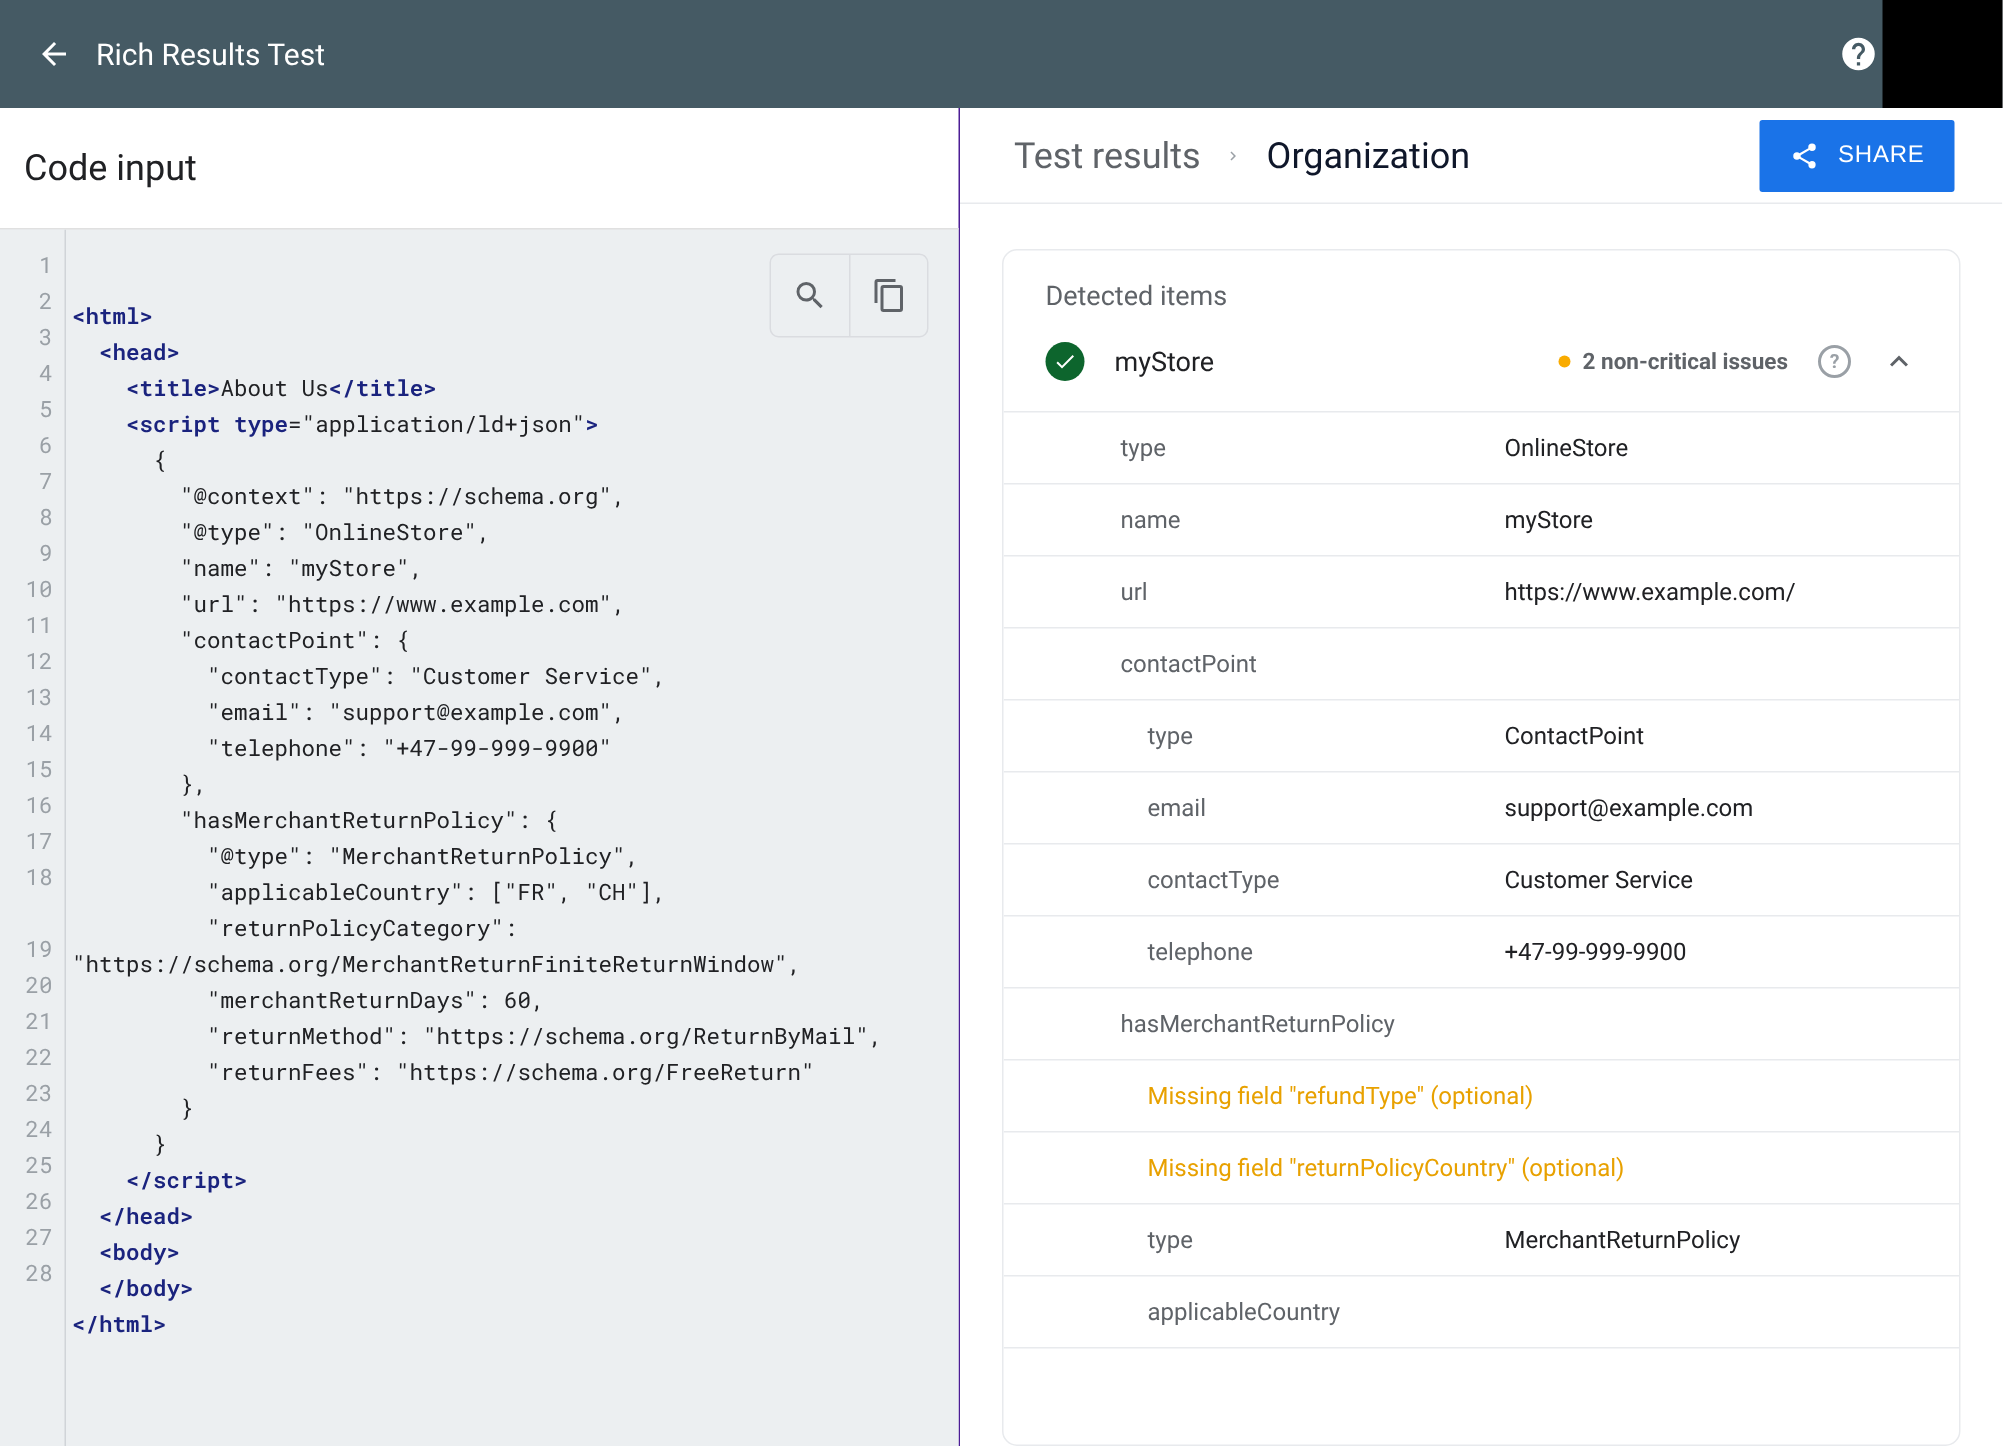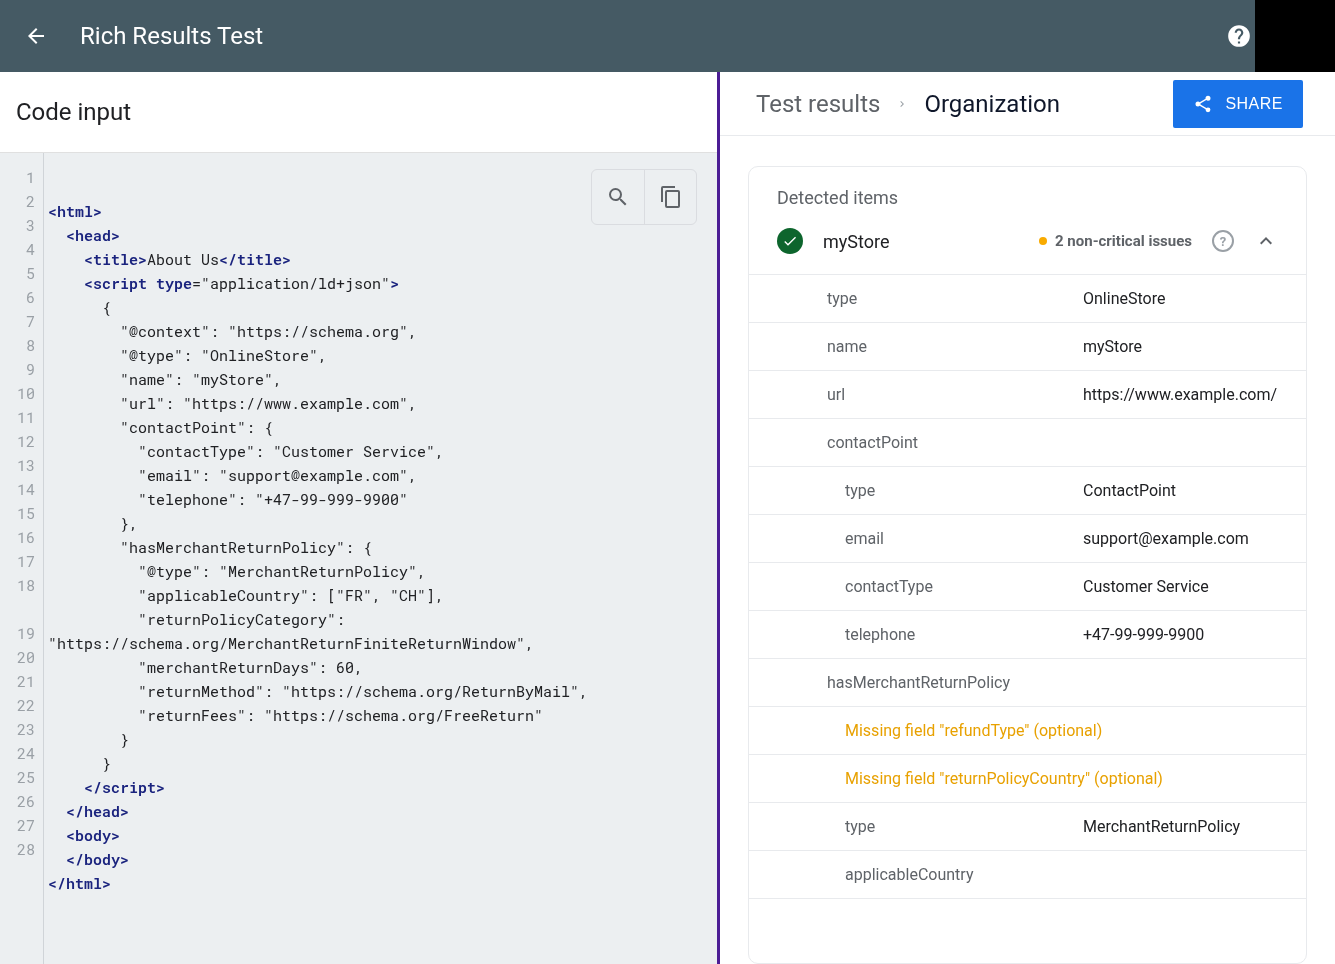--- a/index.html
+++ b/index.html
@@ -18,47 +18,47 @@
     align-items: center;
     padding: 0 16px;
     color: #fff;
   }
   .topbar .back-btn {
     width: 40px; height: 40px;
     display: flex; align-items: center; justify-content: center;
     cursor: pointer; border-radius: 50%;
   }
   .topbar .title {
-    font-size: 24px;
+    font-size: 20px;
     font-weight: 400;
-    margin-left: 24px;
+    margin-left: 8px;
     flex: 1;
   }
   .topbar .right-icons {
     display: flex; align-items: center; gap: 20px;
   }
   .topbar .icon-btn {
     width: 40px; height: 40px;
     display: flex; align-items: center; justify-content: center;
     cursor: pointer; border-radius: 50%;
   }
   .black-strip {
     position: absolute;
     top: 0; right: 0;
     width: 80px; height: 72px;
     background: #000;
   }
 
   .main { display: flex; height: calc(100% - 72px); }
 
   .left-panel {
-    width: 720px;
+    width: 640px;
     display: flex;
     flex-direction: column;
-    border-right: 3px solid #4c1d95;
+    border-right: 1px solid #4c1d95;
   }
   .panel-header {
     height: 80px;
     display: flex;
     align-items: center;
     padding: 0 16px;
   }
   .panel-header .panel-title {
     font-size: 24px;
     font-weight: 400;

